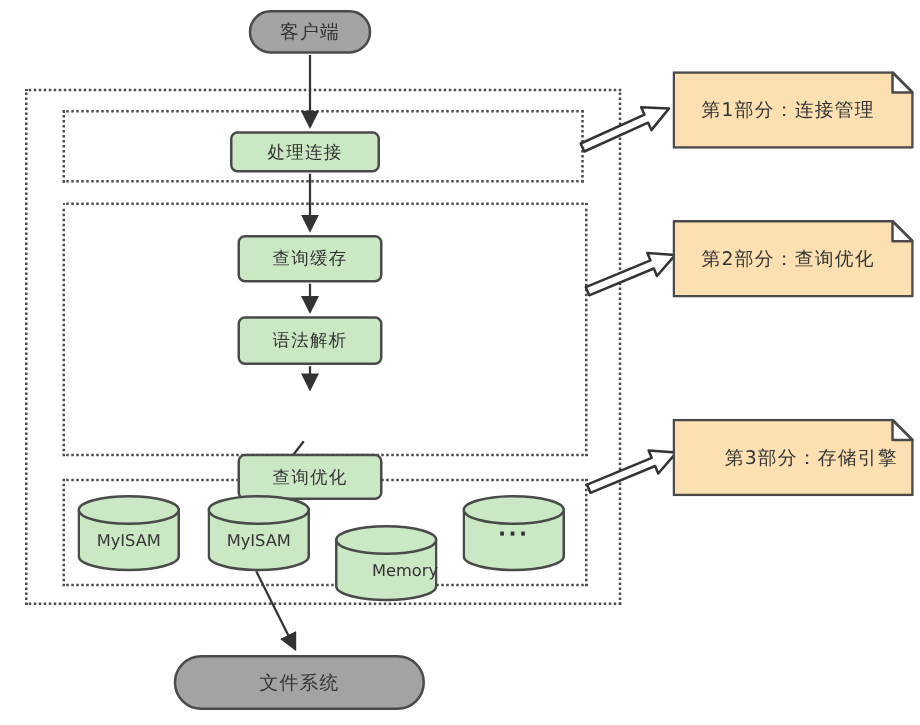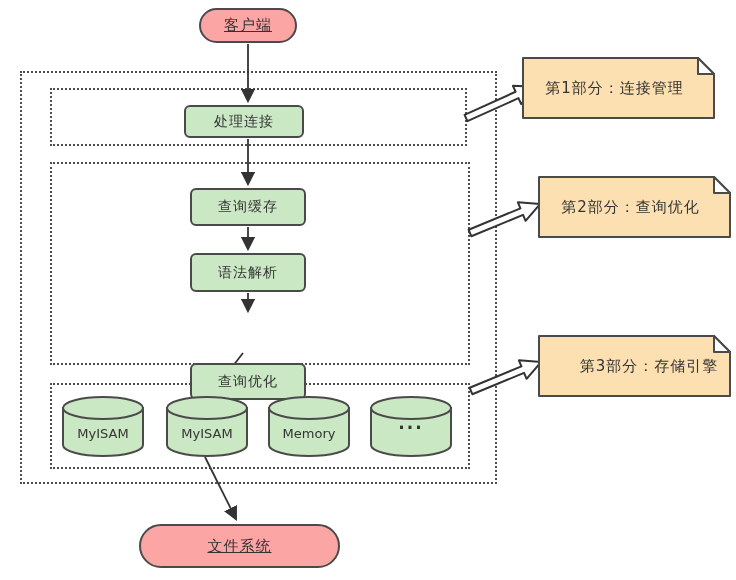--- a/index.html
+++ b/index.html
@@ -28,24 +28,23 @@
     box-sizing: border-box;
     border: 2px solid #4a4a4a;
     display: flex;
     align-items: center;
     justify-content: center;
     font-size: 14px;
     color: #333333;
     letter-spacing: 1px;
   }
   .pill-blue {
-    background: #fca5a5;
+    background: #a3a3a3;
     border-radius: 18px;
     font-size: 15px;
-    text-decoration: underline;
   }
   .pill-blue.big { border-radius: 22px; text-align: right; }
   .box-green {
     background: #cbe8c5;
     border-radius: 6px;
   }
   .engine {
     position: absolute;
     width: 82px;
     height: 62px;
@@ -142,41 +141,41 @@
   </div>
 
   <div class="engine" style="left:166px; top:396px;">
     <svg width="82" height="62" viewBox="0 0 82 62">
       <path d="M1,12 L1,49 A40,11 0 0 0 81,49 L81,12 Z" fill="#cbe8c5" stroke="#4a4a4a" stroke-width="2"></path>
       <ellipse cx="41" cy="12" rx="40" ry="11" fill="#cbe8c5" stroke="#4a4a4a" stroke-width="2"></ellipse>
     </svg>
     <span class="engine-label">MyISAM</span>
   </div>
 
-  <div class="engine" style="left:268px; top:396px;">
+  <div class="engine" style="left:268px; top:420px;padding-left:30px;">
     <svg width="82" height="62" viewBox="0 0 82 62">
       <path d="M1,12 L1,49 A40,11 0 0 0 81,49 L81,12 Z" fill="#cbe8c5" stroke="#4a4a4a" stroke-width="2"></path>
       <ellipse cx="41" cy="12" rx="40" ry="11" fill="#cbe8c5" stroke="#4a4a4a" stroke-width="2"></ellipse>
     </svg>
     <span class="engine-label">Memory</span>
   </div>
 
   <div class="engine" style="left:370px; top:396px;">
     <svg width="82" height="62" viewBox="0 0 82 62">
       <path d="M1,12 L1,49 A40,11 0 0 0 81,49 L81,12 Z" fill="#cbe8c5" stroke="#4a4a4a" stroke-width="2"></path>
       <ellipse cx="41" cy="12" rx="40" ry="11" fill="#cbe8c5" stroke="#4a4a4a" stroke-width="2"></ellipse>
     </svg>
     <span class="engine-label dots">···</span>
   </div>
 
   <div class="node pill-blue big" style="left:139px; top:524px; width:201px; height:44px;">
     <span>文件系统</span>
   </div>
 
-  <div class="note" style="left:522px; top:57px;text-decoration:underline;">
+  <div class="note" style="left:538px; top:57px;text-decoration:underline;">
     <svg width="193" height="62" viewBox="0 0 193 62">
       <path d="M1,1 L176,1 L192,17 L192,61 L1,61 Z" fill="#fce0b2" stroke="#4a4a4a" stroke-width="2" stroke-linejoin="round"></path>
       <path d="M176,1 L176,17 L192,17 Z" fill="#ffffff" stroke="#4a4a4a" stroke-width="2" stroke-linejoin="round"></path>
     </svg>
     <span class="note-label">第1部分：连接管理</span>
   </div>
 
   <div class="note" style="left:538px; top:176px;">
     <svg width="193" height="62" viewBox="0 0 193 62">
       <path d="M1,1 L176,1 L192,17 L192,61 L1,61 Z" fill="#fce0b2" stroke="#4a4a4a" stroke-width="2" stroke-linejoin="round"></path>

